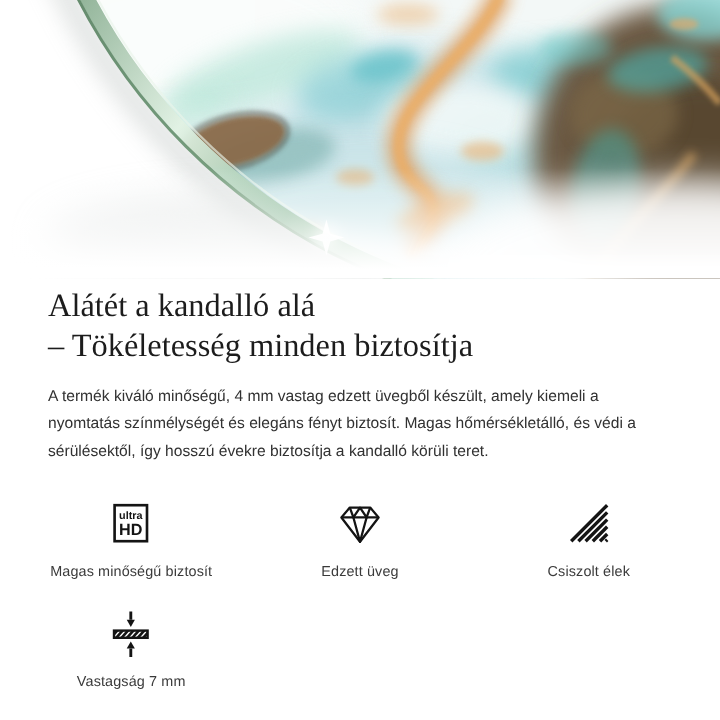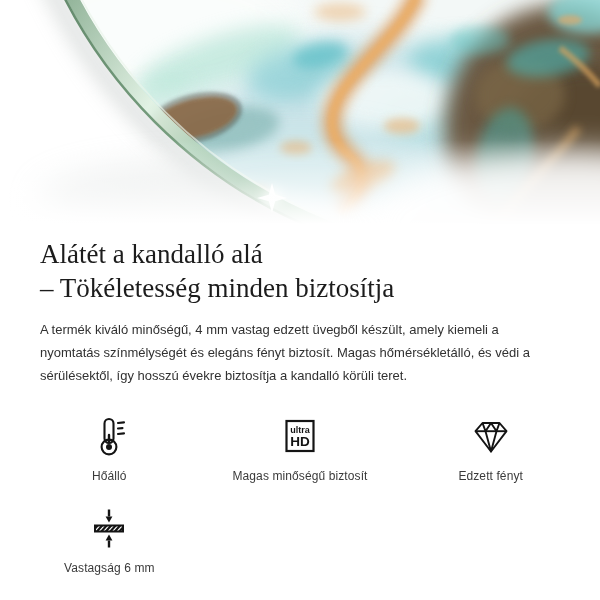--- a/index.html
+++ b/index.html
@@ -125,34 +125,20 @@
   <div class="content">
     <h1 class="title">
       <div>Alátét a kandalló alá</div>
       <div>– Tökéletesség minden biztosítja</div>
     </h1>
     <p class="desc">A termék kiváló minőségű, 4 mm vastag edzett üvegből készült, amely kiemeli a nyomtatás színmélységét és elegáns fényt biztosít. Magas hőmérsékletálló, és védi a sérülésektől, így hosszú évekre biztosítja a kandalló körüli teret.</p>
   </div>
 
   <div class="features">
 
-    <div class="feature">
-      <div class="feat-icon">
-        <svg width="44" height="44" viewBox="0 0 44 44" fill="none" stroke="currentColor" stroke-width="2.1" stroke-linecap="round">
-          <rect x="17.5" y="5" width="9" height="24" rx="4.5"></rect>
-          <circle cx="22" cy="33" r="7.4"></circle>
-          <circle cx="22" cy="33" r="3" fill="currentColor" stroke="none"></circle>
-          <line x1="22" y1="21" x2="22" y2="28" stroke-width="2.4"></line>
-          <line x1="31" y1="9" x2="37" y2="8.4"></line>
-          <line x1="31" y1="14.5" x2="35.5" y2="14.1"></line>
-          <line x1="31" y1="20" x2="37" y2="19.4"></line>
-        </svg>
-      </div>
-      <div class="feat-label">Hőálló</div>
-    </div>
 
     <div class="feature">
       <div class="feat-icon">
         <svg width="44" height="44" viewBox="0 0 44 44">
           <rect x="8.5" y="7" width="27" height="30" fill="none" stroke="currentColor" stroke-width="2.2"></rect>
           <text x="22" y="18.5" text-anchor="middle" fill="currentColor" class="badge-top" font-family="&quot;Liberation Sans&quot;,&quot;DejaVu Sans&quot;,sans-serif">ultra</text>
           <text x="22" y="31.5" text-anchor="middle" fill="currentColor" class="badge-bottom" font-family="&quot;Liberation Sans&quot;,&quot;DejaVu Sans&quot;,sans-serif">HD</text>
         </svg>
       </div>
       <div class="feat-label">Magas minőségű biztosít</div>
@@ -161,23 +147,36 @@
 
     <div class="feature">
       <div class="feat-icon">
         <svg width="44" height="44" viewBox="0 0 44 44" fill="none" stroke="currentColor" stroke-width="1.9" stroke-linejoin="round">
           <path d="M13.5 9 H30.5 L37.5 17.2 L22 37.5 L6.5 17.2 Z"></path>
           <path d="M6.5 17.2 H37.5"></path>
           <path d="M13.5 9 L16.5 17.2 L22 9 L27.5 17.2 L30.5 9"></path>
           <path d="M16.5 17.2 L22 37.5 L27.5 17.2"></path>
         </svg>
       </div>
-      <div class="feat-label">Edzett fényt</div>
-    </div>
-
+      <div class="feat-label">Edzett üveg</div>
+    </div>
+
+    <div class="feature">
+      <div class="feat-icon">
+        <svg width="44" height="44" viewBox="0 0 44 44" fill="none" stroke="currentColor" stroke-width="2.8">
+          <path d="M7 37 L37 7"></path>
+          <path d="M13 37 L37 13"></path>
+          <path d="M19 37 L37 19"></path>
+          <path d="M25 37 L37 25"></path>
+          <path d="M31 37 L37 31"></path>
+          <path d="M35.8 37 L37 35.8"></path>
+        </svg>
+      </div>
+      <div class="feat-label">Csiszolt élek</div>
+    </div>
 
     <div class="feature">
       <div class="feat-icon">
         <svg width="44" height="44" viewBox="0 0 44 44" fill="none" stroke="currentColor">
           <defs>
               <clipPath id="barClip">
                 <rect x="8" y="19.5" width="28" height="6"></rect>
               </clipPath>
             </defs>
           <g clip-path="url(#barClip)" stroke-width="2.2">
@@ -190,17 +189,17 @@
             <path d="M31 27 L39 18"></path>
               <path d="M35.5 27 L43.5 18"></path>
           </g>
           <rect x="8" y="19.5" width="28" height="6" stroke-width="2"></rect>
           <line x1="22" y1="3.5" x2="22" y2="10.5" stroke-width="2.4"></line>
           <polygon points="22,16.5 18.6,10.5 25.4,10.5" fill="currentColor" stroke="none"></polygon>
           <line x1="22" y1="41.5" x2="22" y2="34.5" stroke-width="2.4"></line>
           <polygon points="22,28.5 18.6,34.5 25.4,34.5" fill="currentColor" stroke="none"></polygon>
         </svg>
       </div>
-      <div class="feat-label">Vastagság 6 mm</div>
+      <div class="feat-label">Vastagság 7 mm</div>
     </div>
 
   </div>
 </div>
 
 </body></html>

